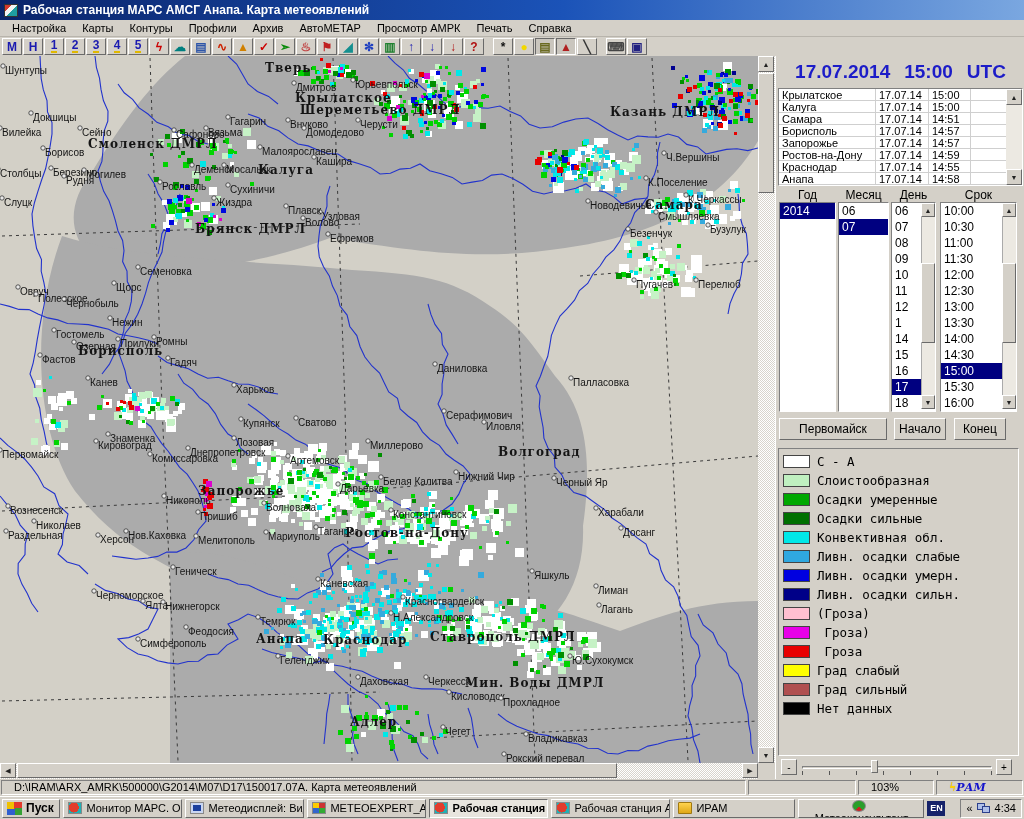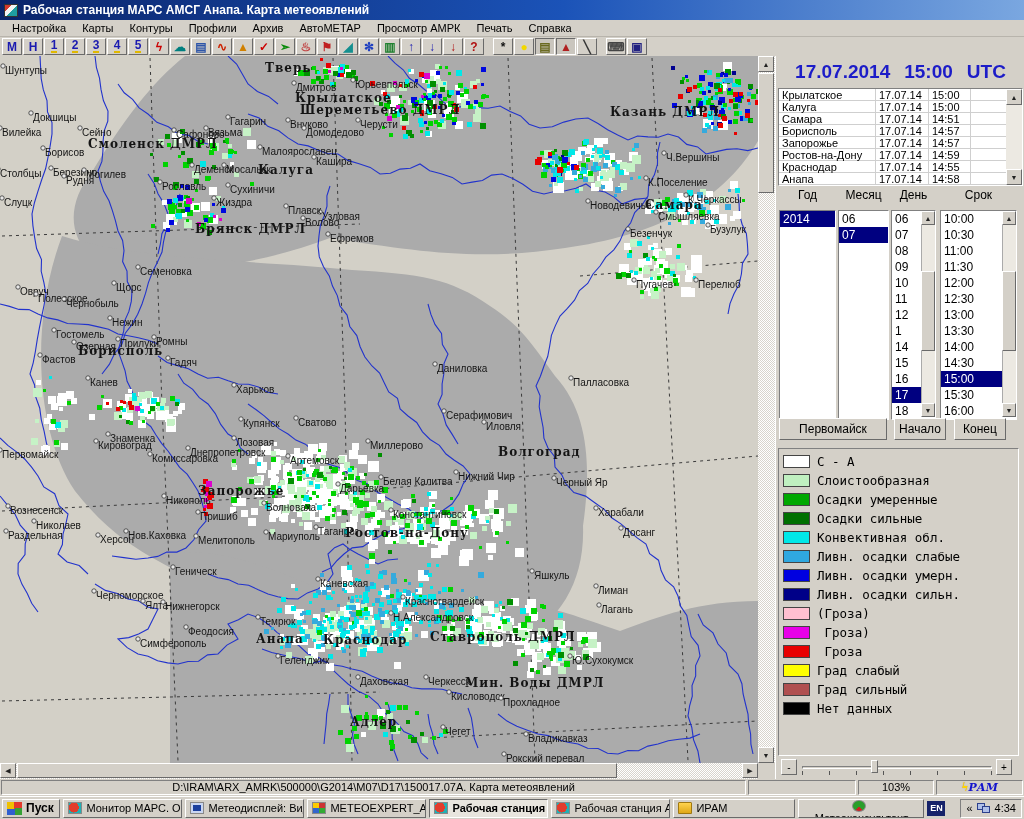--- a/index.html
+++ b/index.html
@@ -46,42 +46,42 @@
     align-items:center;justify-content:center;gap:14px;color:#1c1cc8;font-size:19px;font-weight:bold;}
   .stations{position:absolute;left:2px;top:32px;width:245px;height:98px;background:#fff;}
   .st-row{display:flex;height:12px;border-bottom:1px solid #cfcfcf;align-items:center;}
   .st-row div{padding-left:3px;overflow:hidden;white-space:nowrap;height:12px;line-height:12px;}
   .st-c0{width:96px;}.st-c1{width:53px;border-left:1px solid #cfcfcf;}
   .st-c2{width:42px;border-left:1px solid #cfcfcf;}.st-c3{flex:1;border-left:1px solid #cfcfcf;}
   .st-scroll{position:absolute;right:0;top:0;width:16px;height:96px;background:#ece9e2;}
   .list-labels{position:absolute;left:0;top:132px;width:249px;height:14px;display:flex;}
   .list-labels span{display:block;text-align:center;font-size:12px;}
   .lists{position:absolute;left:0;top:146px;height:210px;width:249px;}
-  .lbox{position:absolute;top:8px;height:210px;background:#fff;overflow:hidden;}
+  .lbox{position:absolute;top:0;height:210px;background:#fff;overflow:hidden;}
   .lbox .li{height:16px;line-height:16px;padding-left:3px;font-size:12px;white-space:nowrap;}
   .lbox .li.sel{background:#000080;color:#fff;}
   .lscroll{position:absolute;right:0;top:0;width:14px;height:206px;background:#ece9e2;border-left:1px solid #aaa;}
   .lscroll .sbtn{width:14px;height:14px;}
   .pbuttons{position:absolute;left:0;top:362px;width:249px;height:22px;}
   .pbtn{position:absolute;height:22px;display:flex;align-items:center;justify-content:center;font-size:12px;}
   .legend{position:absolute;left:2px;top:392px;width:241px;height:308px;background:#d4d0c8;
     border:1px solid;border-color:#808080 #fff #fff #808080;padding:3px 0 0 4px;}
   .lg-row{display:flex;align-items:center;height:19px;}
   .lg-sw{width:27px;height:13px;border:1px solid #444;margin-right:7px;flex:none;}
   .lg-tx{font-family:"DejaVu Sans Mono",monospace;font-size:12.5px;white-space:pre;}
   .slider-row{position:absolute;left:0;top:702px;width:249px;height:20px;}
   .sl-btn{position:absolute;top:1px;width:16px;height:16px;display:flex;align-items:center;justify-content:center;font-size:10px;}
   .sl-track{position:absolute;left:26px;top:8px;width:190px;height:3px;border:1px solid;border-color:#808080 #fff #fff #808080;}
   .sl-ticks{position:absolute;left:26px;top:13px;width:190px;height:4px;
     background:repeating-linear-gradient(90deg,#555 0 1px,transparent 1px 27px);}
   .sl-thumb{position:absolute;left:95px;top:2px;width:7px;height:13px;}
   
   .statusbar{position:absolute;left:0;top:779px;width:1024px;height:17px;background:#d4d0c8;display:flex;gap:2px;padding:1px 1px;}
   .sb-cell{border:1px solid;border-color:#808080 #fff #fff #808080;height:15px;line-height:13px;
-    padding:0 4px;overflow:hidden;white-space:nowrap;text-align:center;}
+    padding:0 12px;overflow:hidden;white-space:nowrap;}
   .brand{font-style:italic;font-weight:bold;color:#1414cc;font-family:"DejaVu Serif",serif;}
   .bolt{color:#ffd400;font-weight:bold;font-style:normal;text-shadow:0 0 1px #a88;}
   
   .taskbar{position:absolute;left:0;top:796px;width:1024px;height:23px;background:#d4d0c8;
     border-top:1px solid #fff;display:flex;align-items:center;padding:1px 2px;gap:3px;}
   .task{height:19px;display:flex;align-items:center;padding:0 4px;font-size:11px;
     overflow:hidden;white-space:nowrap;}
   .task.active{border-color:#6a6a6a #fff #fff #6a6a6a;background:#e8e5de;font-weight:bold;}
   .ticon{width:14px;height:12px;flex:none;margin-right:4px;border:1px solid #888;}
   .i-mars{background:radial-gradient(circle at 40% 45%,#e23c2c 55%,#22b0b4 56%);}

